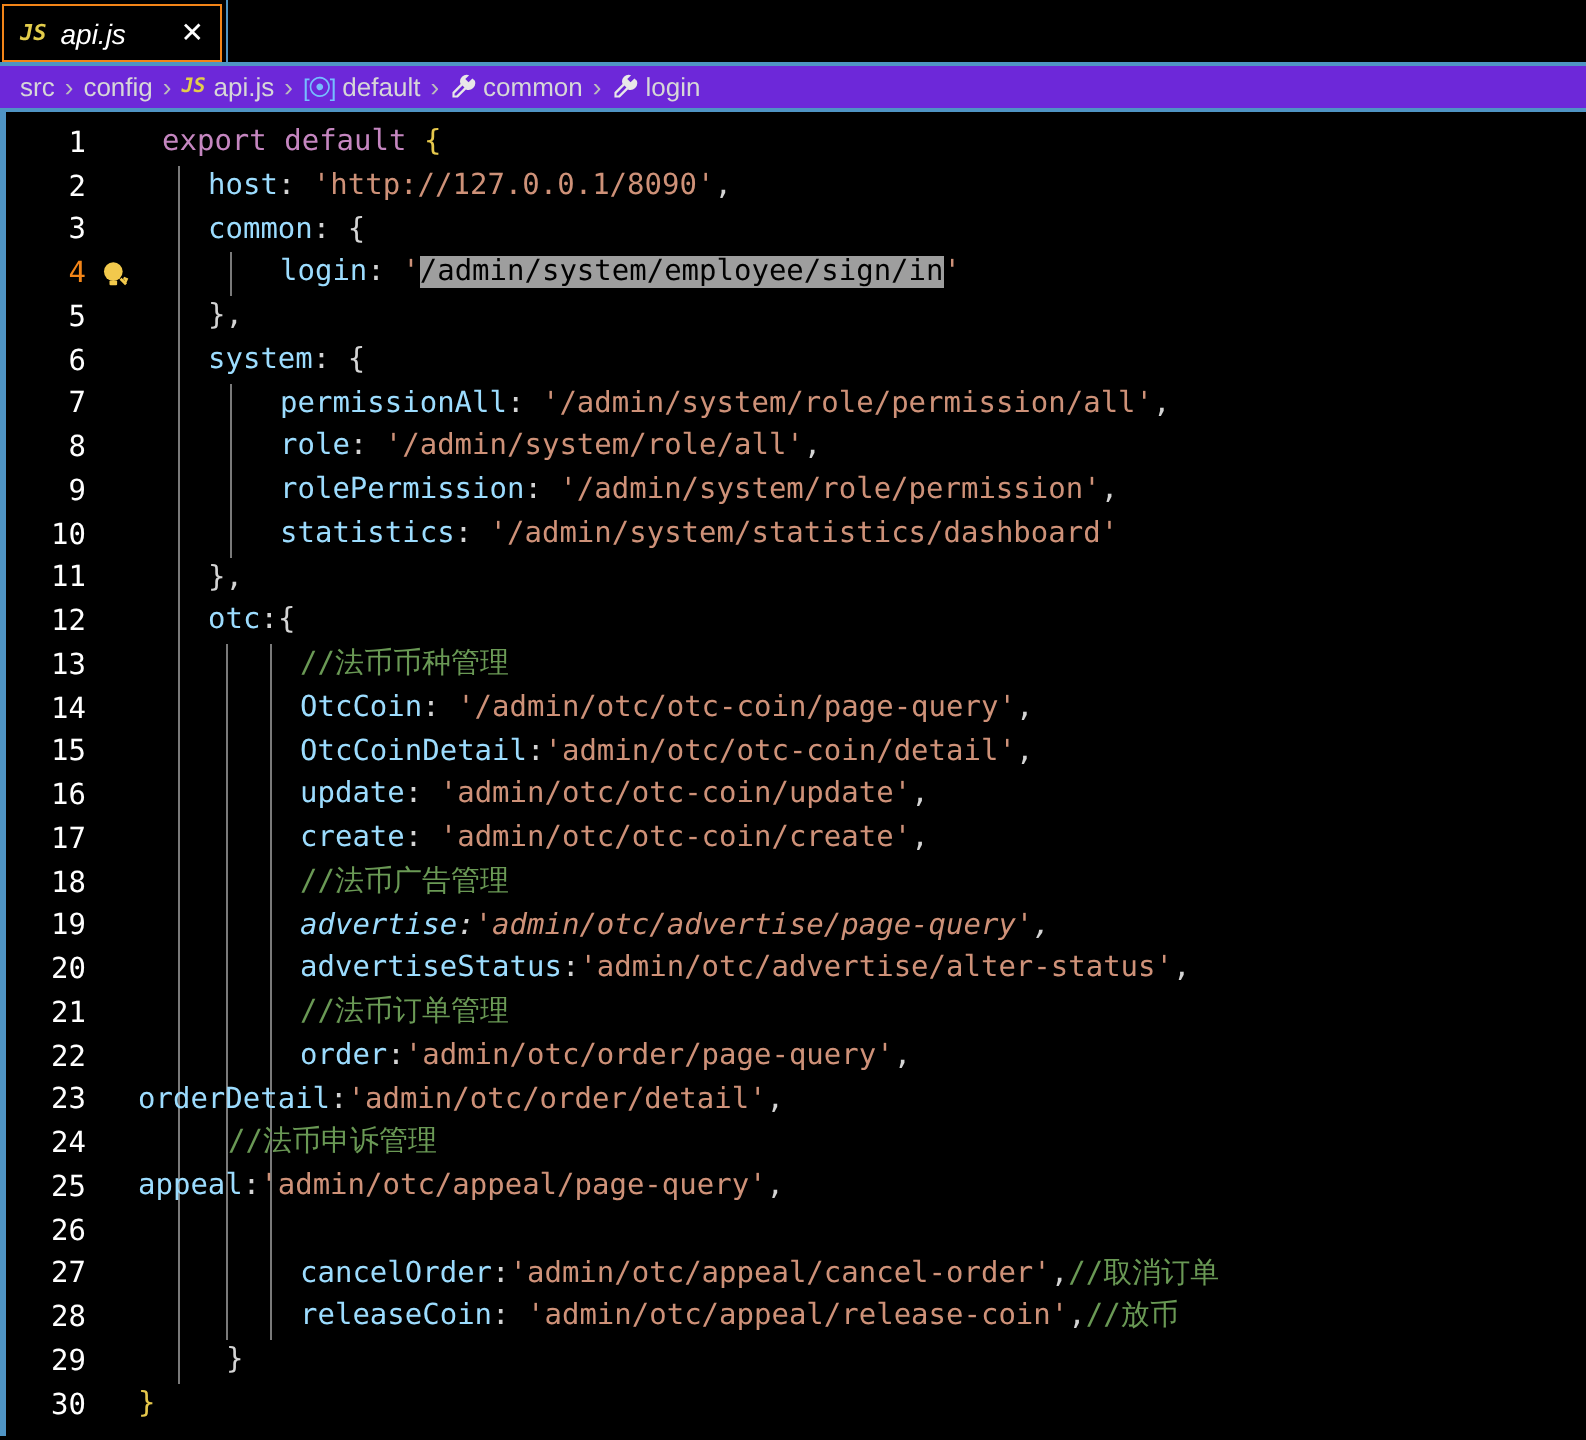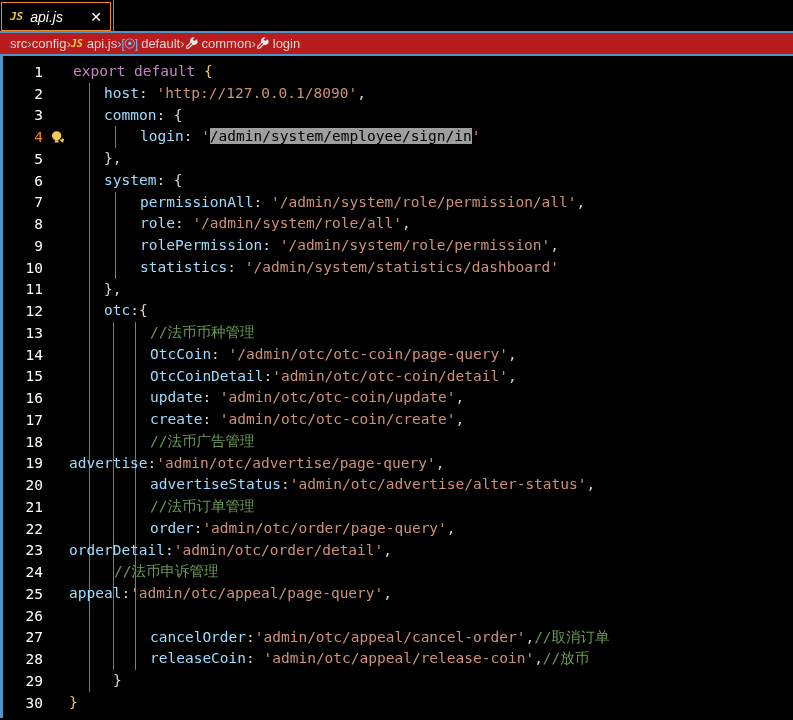--- a/index.html
+++ b/index.html
@@ -44,25 +44,25 @@
   }
   .tab-divider {
     position: absolute; left: 113px; top: 0;
     width: 1px; height: 31px; background: #4f94c4;
   }
 
   
   .breadcrumbs {
     height: 23px;
     display: flex; align-items: center;
-    padding-left: 10px; 
+    padding-left: 10px; gap: 5px;
     font-family: "Liberation Sans", sans-serif;
     font-size: 13px; color: #d7d7d7;
     border-bottom: 2px solid #4f94c4;
-    background: #b91c1c;
+    background: #6d28d9;
   }
   .crumb { display: inline-flex; align-items: center; gap: 4px; cursor: pointer; }
   .crumb-sep { color: #bdbdbd; font-size: 13px; }
   .bc-js {
     font-family: "DejaVu Sans Mono", monospace;
     font-weight: bold; font-style: italic; font-size: 10px; color: #e3cd4b;
   }
   .bc-module { color: #75beff; font-size: 12px; letter-spacing: -1px; }
   .bc-wrench svg { display: block; }
 
@@ -150,21 +150,21 @@
         </svg>
       </span>
       <span>login</span>
     </span>
   </div>
 
 <div class="editor">
     <div class="line">
       <div class="ln">1</div>
       <div class="glyph"></div>
-      <div class="code"><span class="code-text" style="margin-left: 4px;"><span class="kw">export default </span><span class="braceOuter">{</span></span></div>
+      <div class="code"><span class="code-text" style="margin-left: 12px;"><span class="kw">export default </span><span class="braceOuter">{</span></span></div>
     </div>
     <div class="line">
       <div class="ln">2</div>
       <div class="glyph"></div>
       <div class="code"><div class="guide" style="left: 20px;"></div><span class="code-text" style="margin-left: 35px;"><span class="prop">host</span><span class="punc">: </span><span class="str">'</span><span class="str link">http://127.0.0.1/8090</span><span class="str">'</span><span class="punc">,</span></span></div>
     </div>
     <div class="line">
       <div class="ln">3</div>
       <div class="glyph"></div>
       <div class="code"><div class="guide" style="left: 20px;"></div><span class="code-text" style="margin-left: 35px;"><span class="prop">common</span><span class="punc">: </span><span class="brace">{</span></span></div>
@@ -246,21 +246,21 @@
       <div class="code"><div class="guide" style="left: 20px;"></div><div class="guide" style="left: 44px;"></div><div class="guide" style="left: 66px;"></div><span class="code-text" style="margin-left: 81px;"><span class="prop">create</span><span class="punc">: </span><span class="str">'admin/otc/otc-coin/create'</span><span class="punc">,</span></span></div>
     </div>
     <div class="line">
       <div class="ln">18</div>
       <div class="glyph"></div>
       <div class="code"><div class="guide" style="left: 20px;"></div><div class="guide" style="left: 44px;"></div><div class="guide" style="left: 66px;"></div><span class="code-text" style="margin-left: 81px;"><span class="com">//法币广告管理</span></span></div>
     </div>
     <div class="line">
       <div class="ln">19</div>
       <div class="glyph"></div>
-      <div class="code"><div class="guide" style="left: 20px;"></div><div class="guide" style="left: 44px;"></div><div class="guide" style="left: 66px;"></div><span class="code-text" style=""><span class="prop">advertise</span><span class="punc">:</span><span class="str">'admin/otc/advertise/page-query'</span><span class="punc">,</span></span></div>
+      <div class="code"><div class="guide" style="left: 20px;"></div><div class="guide" style="left: 44px;"></div><div class="guide" style="left: 66px;"></div><span class="code-text" style="margin-left: 81px; font-style: italic;"><span class="prop">advertise</span><span class="punc">:</span><span class="str">'admin/otc/advertise/page-query'</span><span class="punc">,</span></span></div>
     </div>
     <div class="line">
       <div class="ln">20</div>
       <div class="glyph"></div>
       <div class="code"><div class="guide" style="left: 20px;"></div><div class="guide" style="left: 44px;"></div><div class="guide" style="left: 66px;"></div><span class="code-text" style="margin-left: 81px;"><span class="prop">advertiseStatus</span><span class="punc">:</span><span class="str">'admin/otc/advertise/alter-status'</span><span class="punc">,</span></span></div>
     </div>
     <div class="line">
       <div class="ln">21</div>
       <div class="glyph"></div>
       <div class="code"><div class="guide" style="left: 20px;"></div><div class="guide" style="left: 44px;"></div><div class="guide" style="left: 66px;"></div><span class="code-text" style="margin-left: 81px;"><span class="com">//法币订单管理</span></span></div>

